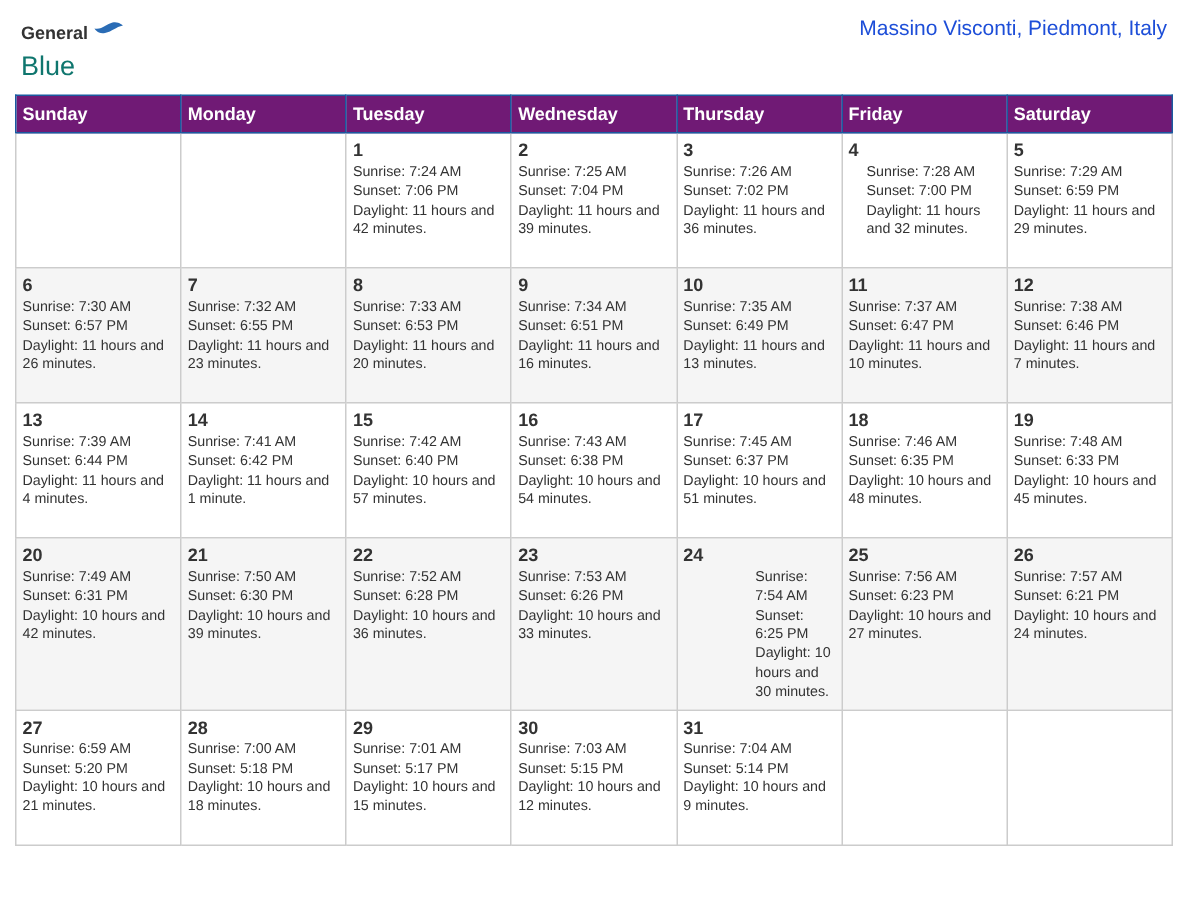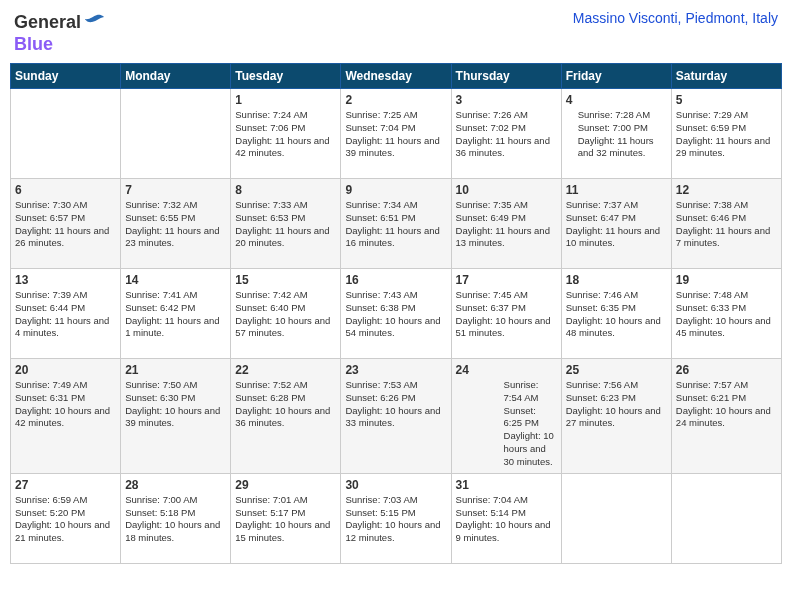--- a/index.html
+++ b/index.html
@@ -15,28 +15,28 @@
       justify-content: space-between;
       align-items: flex-start;
       margin-bottom: 8px;
       padding: 0 4px;
     }
     .logo {
       display: flex;
       align-items: center;
     }
     .logo-text-general {
-      font-size: 18px;
+      font-size: 12px;
       font-weight: bold;
       color: #333;
     }
     .logo-text-blue {
       font-size: 18px;
-      font-weight: bold;
-      color: #8b5cf6;
+      font-weight: normal;
+      color: #0f766e;
     }
     .logo-icon {
       width: 24px;
       height: 24px;
       margin-left: 2px;
     }
     .title-area {
       text-align: right;
     }
     .month-title {
@@ -47,21 +47,21 @@
     .location {
       font-size: 14px;
       color: #1d4ed8;
     }
     .calendar {
       width: 100%;
       border-collapse: collapse;
       font-size: 10.5px;
     }
     .calendar th {
-      background: #0c4a6e;
+      background: #701a75;
       color: #fff;
       padding: 5px 4px;
       text-align: left;
       font-size: 12px;
       font-weight: bold;
       border: 1px solid #1a5aa0;
     }
     .calendar td {
       vertical-align: top;
       padding: 4px;

